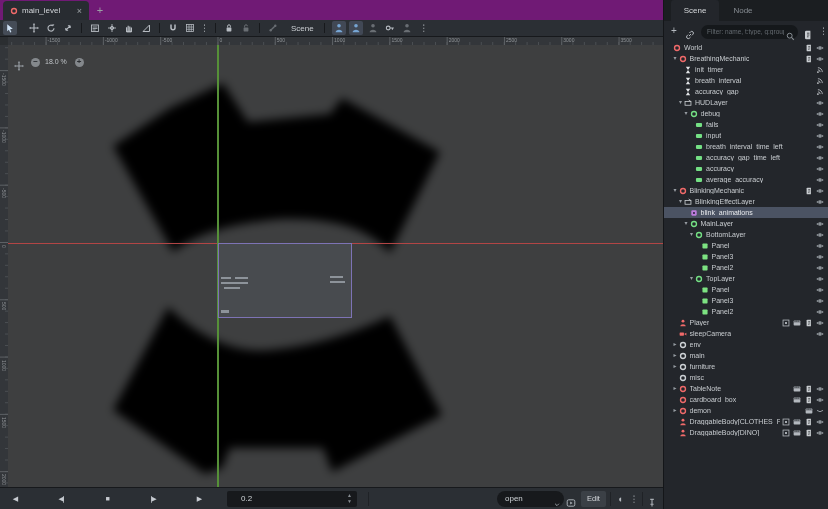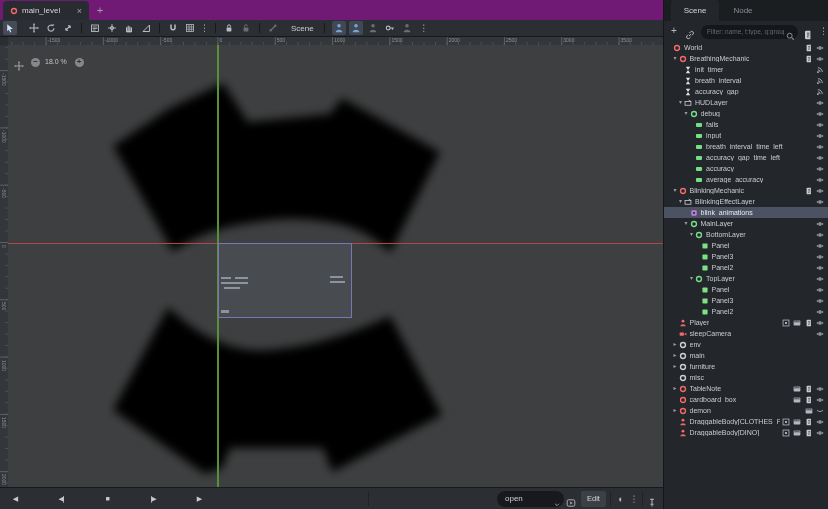--- a/index.html
+++ b/index.html
@@ -313,20 +313,24 @@
   </div>
 
   <div class="bottombar">
     <div id="playback">
         <span class="pb" style="left: -8px;">◀</span>
         <span class="pb" style="left: 38px;">◀|</span>
         <span class="pb" style="left: 84px;">■</span>
         <span class="pb" style="left: 130px;">|▶</span>
         <span class="pb" style="left: 176px;">▶</span>
       </div>
+    <div class="spinbox">
+      <span class="val">0.2</span>
+      <span class="spinarrows">▲<br>▼</span>
+    </div>
     <div class="bsep" style="left:368px"></div>
     <div class="openfield">
       <span class="nm">open</span>
       <span class="chev"><svg viewBox="0 0 10 10">
             <path d="M2.6 3.4L5 5.8l2.4-2.4" fill="none" stroke="currentColor" stroke-width="1.2"></path>
           </svg></span>
     </div>
     <span class="bico" style="left:566px;top:6px"><svg viewBox="0 0 10 10">
           <rect x="1.2" y="1.8" width="7.6" height="6.4" rx="1.4" fill="none" stroke="currentColor" stroke-width="1"></rect>
           <path d="M4.2 3.6v2.8L6.6 5z" fill="currentColor"></path>

